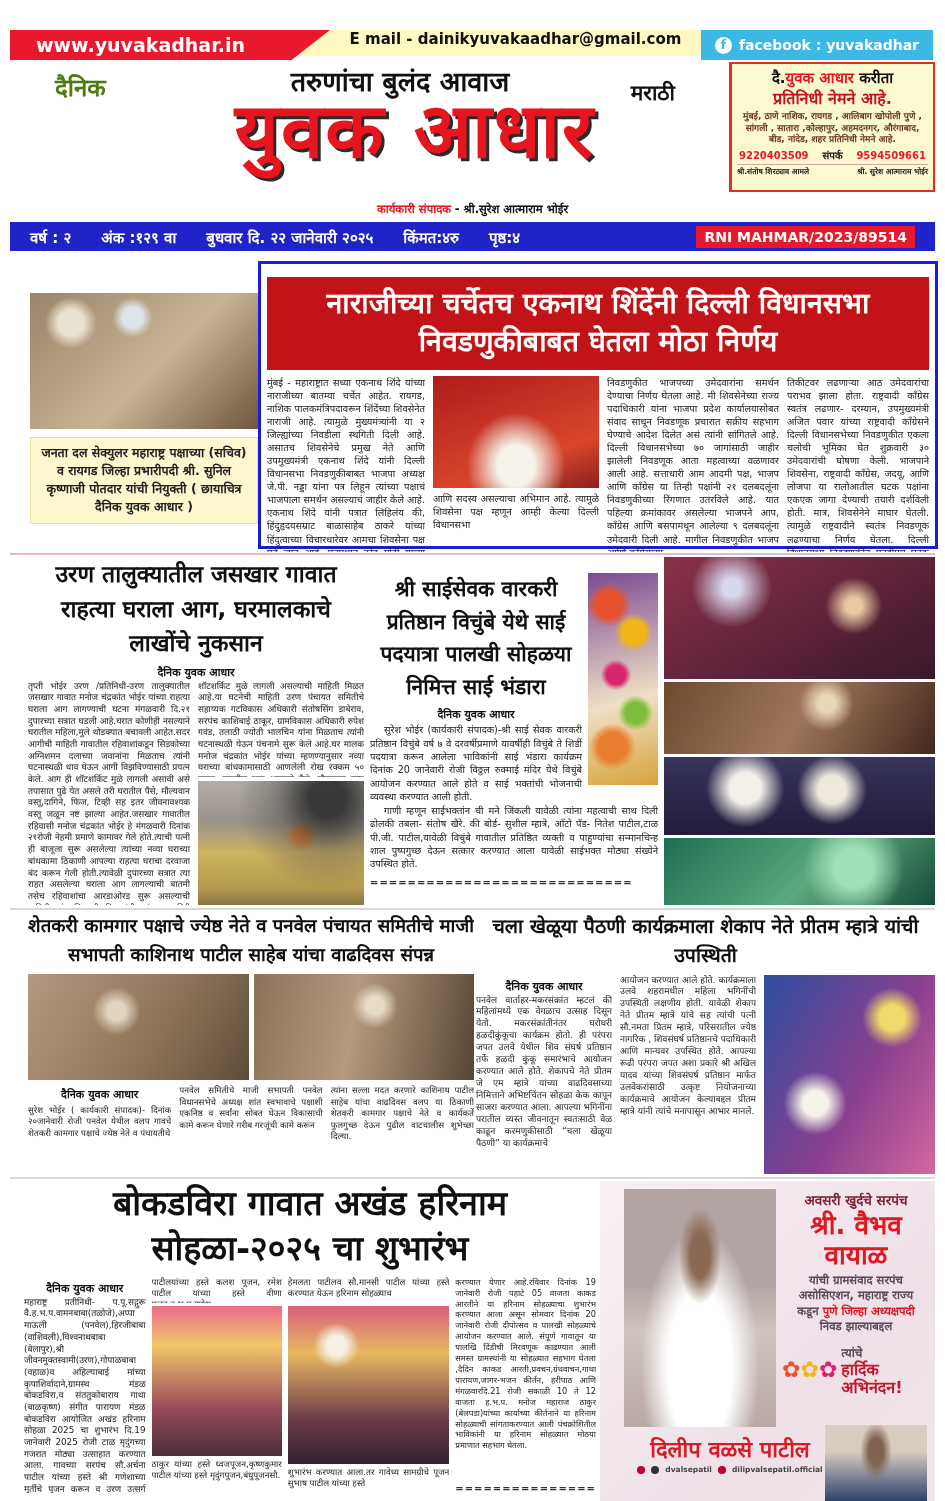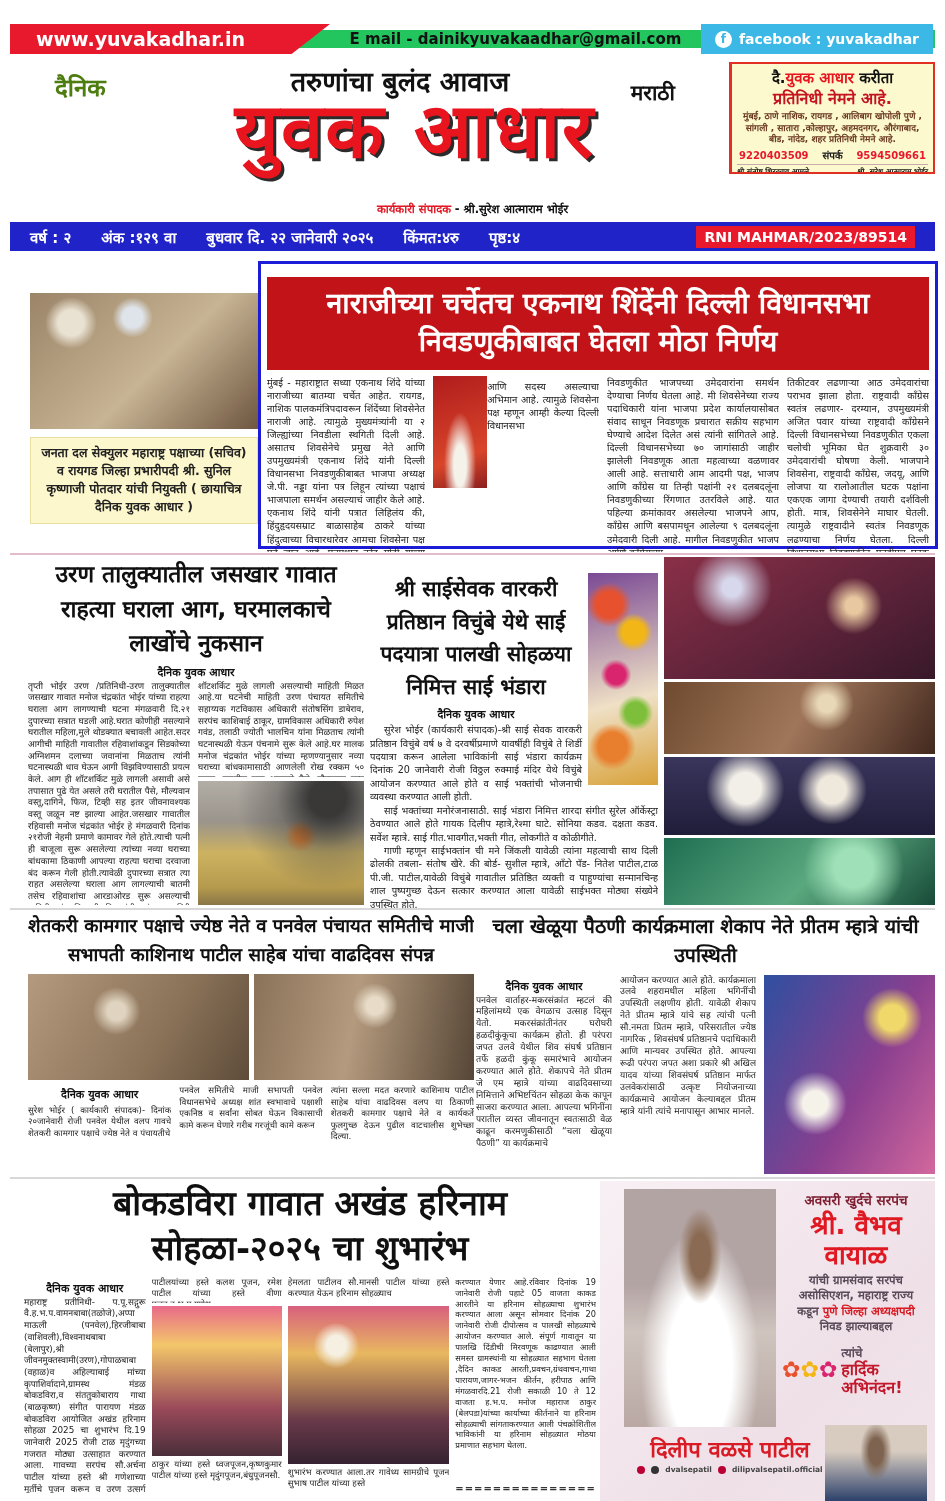--- a/index.html
+++ b/index.html
@@ -4,41 +4,41 @@
 <style>
   * { margin:0; padding:0; box-sizing:border-box; }
   html,body { background:#ffffff; }
   body {
     width:945px; height:1501px; position:relative; overflow:hidden;
     font-family:"DejaVu Sans", sans-serif; color:#1a1a1a;
   }
   .page { position:absolute; inset:0; background:#fff; }
 
   
-  .topbar { position:absolute; left:10px; top:30px; width:925px; height:18px;
-    background:#22c55e; display:flex; align-items:center; }
+  .topbar { position:absolute; left:10px; top:30px; width:925px; height:26px;
+    background:#fef9c3; display:flex; }
   .ribbon { position:relative; background:#e8192c; color:#fff; font-weight:bold;
     font-size:19px; padding:4px 40px 4px 26px; height:30px; display:flex; align-items:center;
     clip-path:polygon(0 0, 100% 0, 88% 100%, 0 100%); width:320px; }
   .topbar-email { flex:1; text-align:center; font-size:15px; font-weight:bold; color:#111; }
   .fb-box { background:#3cb8e6; color:#fff; font-weight:bold; font-size:14px;
     height:30px; display:flex; align-items:center; gap:7px; padding:0 14px; margin-right:2px; }
   .fb-icon { width:17px; height:17px; border-radius:50%; background:#fff; color:#3cb8e6;
     display:inline-flex; align-items:center; justify-content:center; font-size:12px; font-weight:bold; }
 
   
   .masthead { position:absolute; left:10px; top:64px; width:925px; height:130px; }
   .mh-daily { position:absolute; left:45px; top:6px; font-size:24px; font-weight:bold; color:#4d7c0f; }
   .mh-tagline { position:absolute; left:180px; top:-2px; width:420px; text-align:center;
     font-size:27px; font-weight:bold; color:#111; }
   .mh-lang { position:absolute; right:260px; top:14px; font-size:21px; font-weight:bold; color:#111; }
   .mh-title { position:absolute; left:90px; top:18px; width:630px; text-align:center;
     font-size:76px; font-weight:bold; color:#e8141e; letter-spacing:2px;
     text-shadow:3px 3px 0 #2b2b2b; line-height:1.3; }
-  .rep-ad { position:absolute; right:0; top:-2px; width:206px; height:112px;
+  .rep-ad { position:absolute; right:0; top:-2px; width:206px; height:130px;
     background:#fdf9cf; border:2px solid #e03024; border-left:3px solid #e03024;
     padding:3px 5px; text-align:center; overflow:hidden; }
   .rep-l1 { font-size:15px; font-weight:bold; color:#111; }
   .rep-l1 .brand { color:#e8141e; }
   .rep-l2 { font-size:16px; font-weight:bold; color:#c41420; }
   .rep-body { font-size:9px; font-weight:bold; color:#6b3b22; line-height:1.3; margin-top:2px; }
   .rep-phones { display:flex; justify-content:space-between; align-items:center;
     font-size:10px; font-weight:bold; margin-top:2px; padding:0 2px; }
   .rep-phones .ph { color:#e8192c; }
   .rep-names { display:flex; justify-content:space-between; gap:3px; border-top:1px solid #caa;
@@ -68,21 +68,21 @@
   .lead-caption { margin-top:8px; background:#fcf7cc; border:1px solid #e8e0a0;
     padding:6px 8px; font-size:12.5px; font-weight:bold; text-align:center;
     line-height:1.45; color:#222; }
   .lead-box { position:absolute; left:248px; top:4px; width:680px; height:288px;
     border:3px solid #1b1bd8; background:#fff; padding:13px 6px; }
   .lead-headline { background:#c21418; color:#fff; font-weight:bold; font-size:28.5px;
     text-align:center; line-height:1.35; padding:8px 10px; }
   .lead-cols { display:flex; gap:8px; margin-top:6px; height:176px; overflow:hidden; }
   .lcol { font-size:9.6px; line-height:1.36; text-align:justify; overflow:hidden; color:#222; }
   .lcol1 { width:158px; }
-  .lead-mid { width:166px; display:flex; flex-direction:row; }
+  .lead-mid { width:166px; display:flex; flex-direction:column; }
   .ph-shinde { width:166px; height:112px;
     background:radial-gradient(ellipse at 50% 80%, #f5f2ea 16%, rgba(0,0,0,0) 42%),
       linear-gradient(160deg,#b01c1c,#d8452a 70%,#8c1f1f); }
   .lead-midtext { font-size:9.6px; line-height:1.36; text-align:justify; margin-top:4px; color:#222; overflow:hidden; }
   .lcol2 { width:172px; }
   .lcol3 { flex:1; }
 
   .hr1 { position:absolute; left:10px; top:553px; width:925px; height:2px; background:#e2bccd; }
 
   
@@ -286,21 +286,20 @@
           <div class="photo ph-fire"></div>
         </div>
       </div>
     </div>
     <div class="art-sai">
       <div class="photo ph-palkhi"></div>
       <div class="h2x sai-h">श्री साईसेवक वारकरी प्रतिष्ठान विचुंबे येथे साई पदयात्रा पालखी सोहळया निमित्त साई भंडारा</div>
       <div class="credit">दैनिक युवक आधार</div>
       <div class="sai-body">
         <p>सुरेश भोईर (कार्यकारी संपादक)-श्री साई सेवक वारकरी प्रतिष्ठान विचुंबे वर्ष ७ वे दरवर्षीप्रमाणे यावर्षीही विचुंबे ते शिर्डी पदयात्रा करून आलेला भाविकांनी साई भंडारा कार्यक्रम दिनांक 20 जानेवारी रोजी विठ्ठल रुक्माई मंदिर येथे विचुंबे आयोजन करण्यात आले होते व साई भक्तांची भोजनाची व्यवस्था करण्यात आली होती.</p>
-        <p>साई भक्तांच्या मनोरंजनासाठी. साई भंडारा निमित्त शारदा संगीत सुरेल ऑर्केस्ट्रा ठेवण्यात आले होते गायक दिलीप म्हात्रे,रेश्मा घाटे. सोनिया कडव. दक्षता कडव. सर्वेश म्हात्रे. साई गीत.भावगीत,भक्ती गीत, लोकगीते व कोळीगीते.</p>
         <p>गाणी म्हणून साईभक्तांन ची मने जिंकली यावेळी त्यांना महत्वाची साथ दिली ढोलकी तबला- संतोष खैरे. की बोर्ड- सुशील म्हात्रे, ऑंटो पॅड- नितेश पाटील,टाळ पी.जी. पाटील,यावेळी विचुंबे गावातील प्रतिष्ठित व्यक्ती व पाहुण्यांचा सन्मानचिन्ह शाल पुष्पगुच्छ देऊन सत्कार करण्यात आला यावेळी साईभक्त मोठ्या संख्येने उपस्थित होते.</p>
       </div>
       <div class="sep">============================</div>
     </div>
     <div class="photo-stack">
       <div class="photo ph-banquet1"></div>
       <div class="photo ph-banquet2"></div>
       <div class="photo ph-men"></div>
       <div class="photo ph-green"></div>
     </div>

